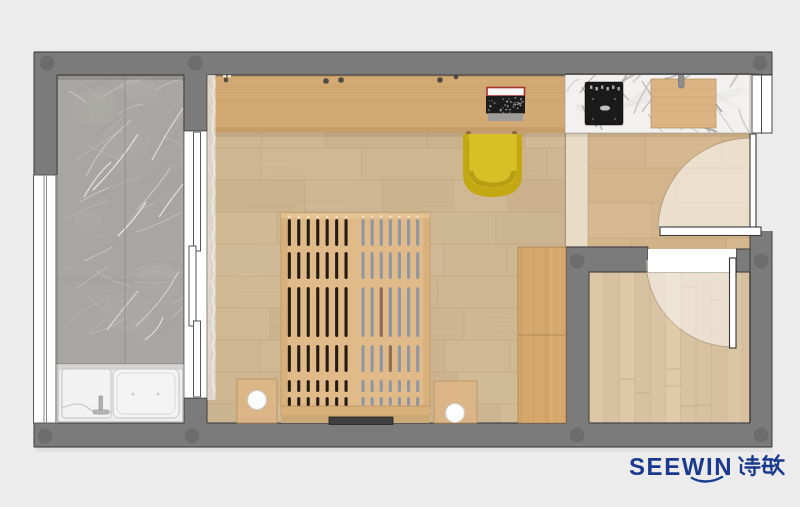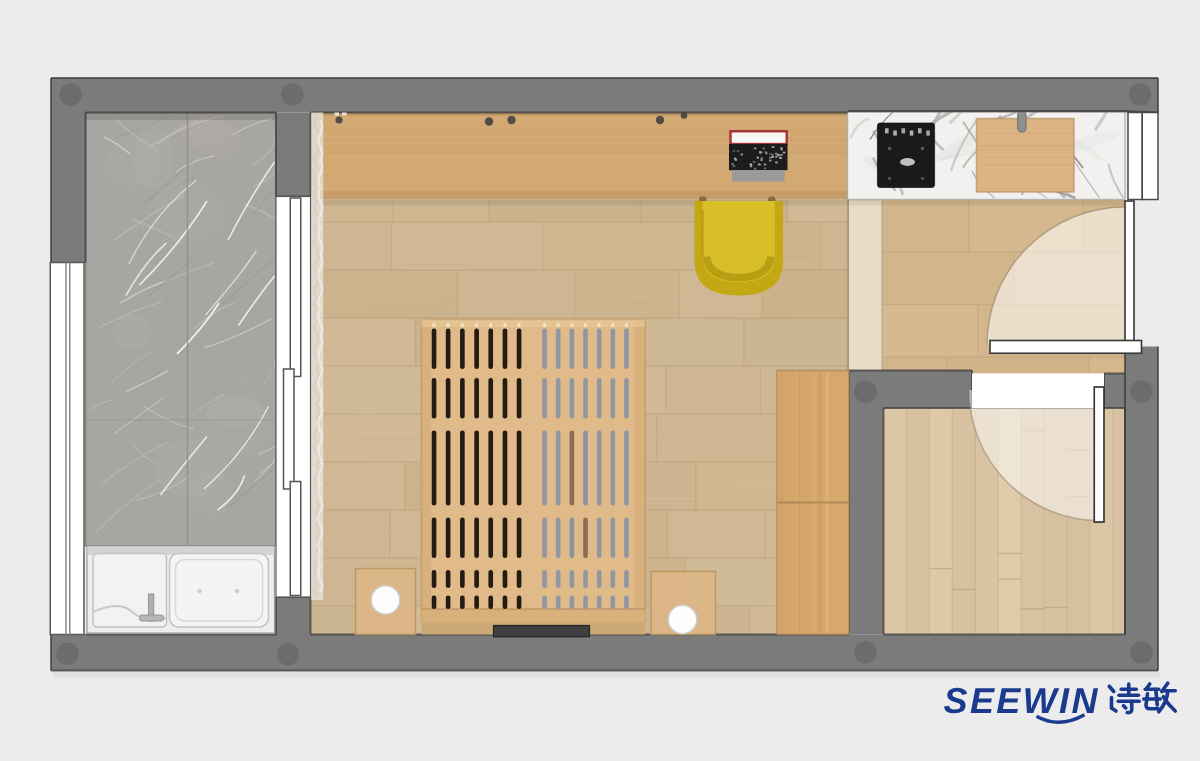--- a/index.html
+++ b/index.html
@@ -1,15 +1,15 @@
 <!DOCTYPE html>
 <html><head><meta charset="utf-8">
 <style>
 html,body{margin:0;padding:0;background:#ececec;}
-#wrap{width:800px;height:507px;position:relative;overflow:hidden;font-family:"Liberation Sans",sans-serif;font-style:italic;}
+#wrap{width:800px;height:507px;position:relative;overflow:hidden;font-family:"Liberation Sans",sans-serif;}
 </style></head>
 <body>
 <div id="wrap"><svg width="800" height="507" viewBox="0 0 800 507">
       <rect x="0" y="0" width="800" height="507" fill="#ececec"></rect>
       <rect x="57" y="75" width="127" height="289" fill="#a8a6a3"></rect>
       <ellipse cx="137" cy="87" rx="18" ry="11" fill="#b3b1ae" opacity="0.28"></ellipse>
       <ellipse cx="142" cy="330" rx="14" ry="14" fill="#b3b1ae" opacity="0.18"></ellipse>
       <ellipse cx="88" cy="221" rx="13" ry="11" fill="#b3b1ae" opacity="0.27"></ellipse>
       <ellipse cx="126" cy="142" rx="24" ry="19" fill="#b3b1ae" opacity="0.18"></ellipse>
       <ellipse cx="157" cy="275" rx="19" ry="10" fill="#b3b1ae" opacity="0.31"></ellipse>

